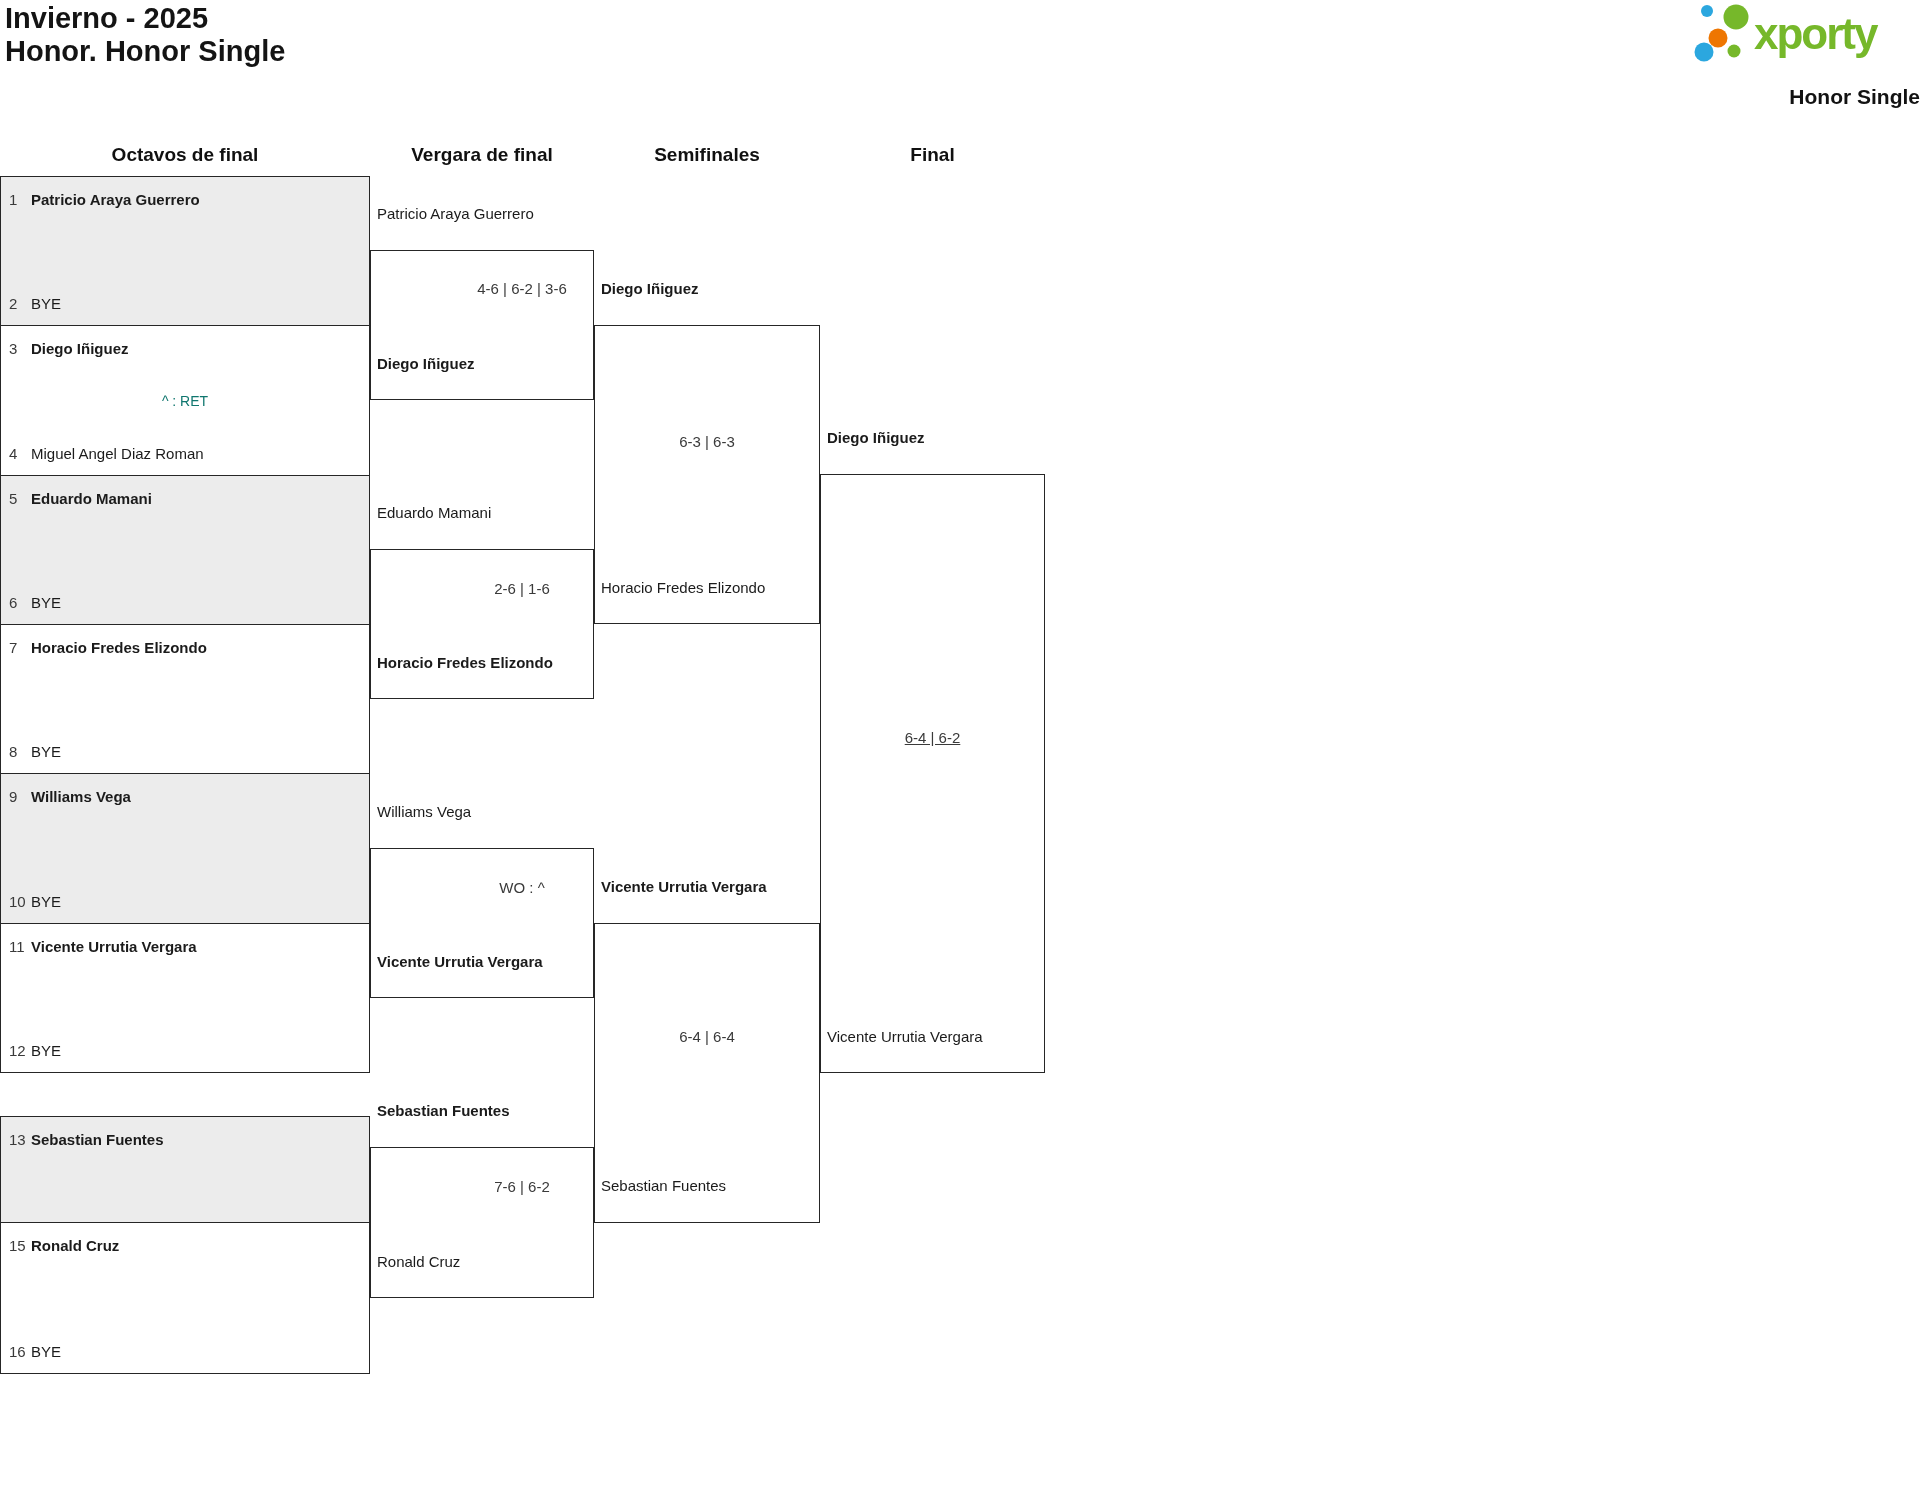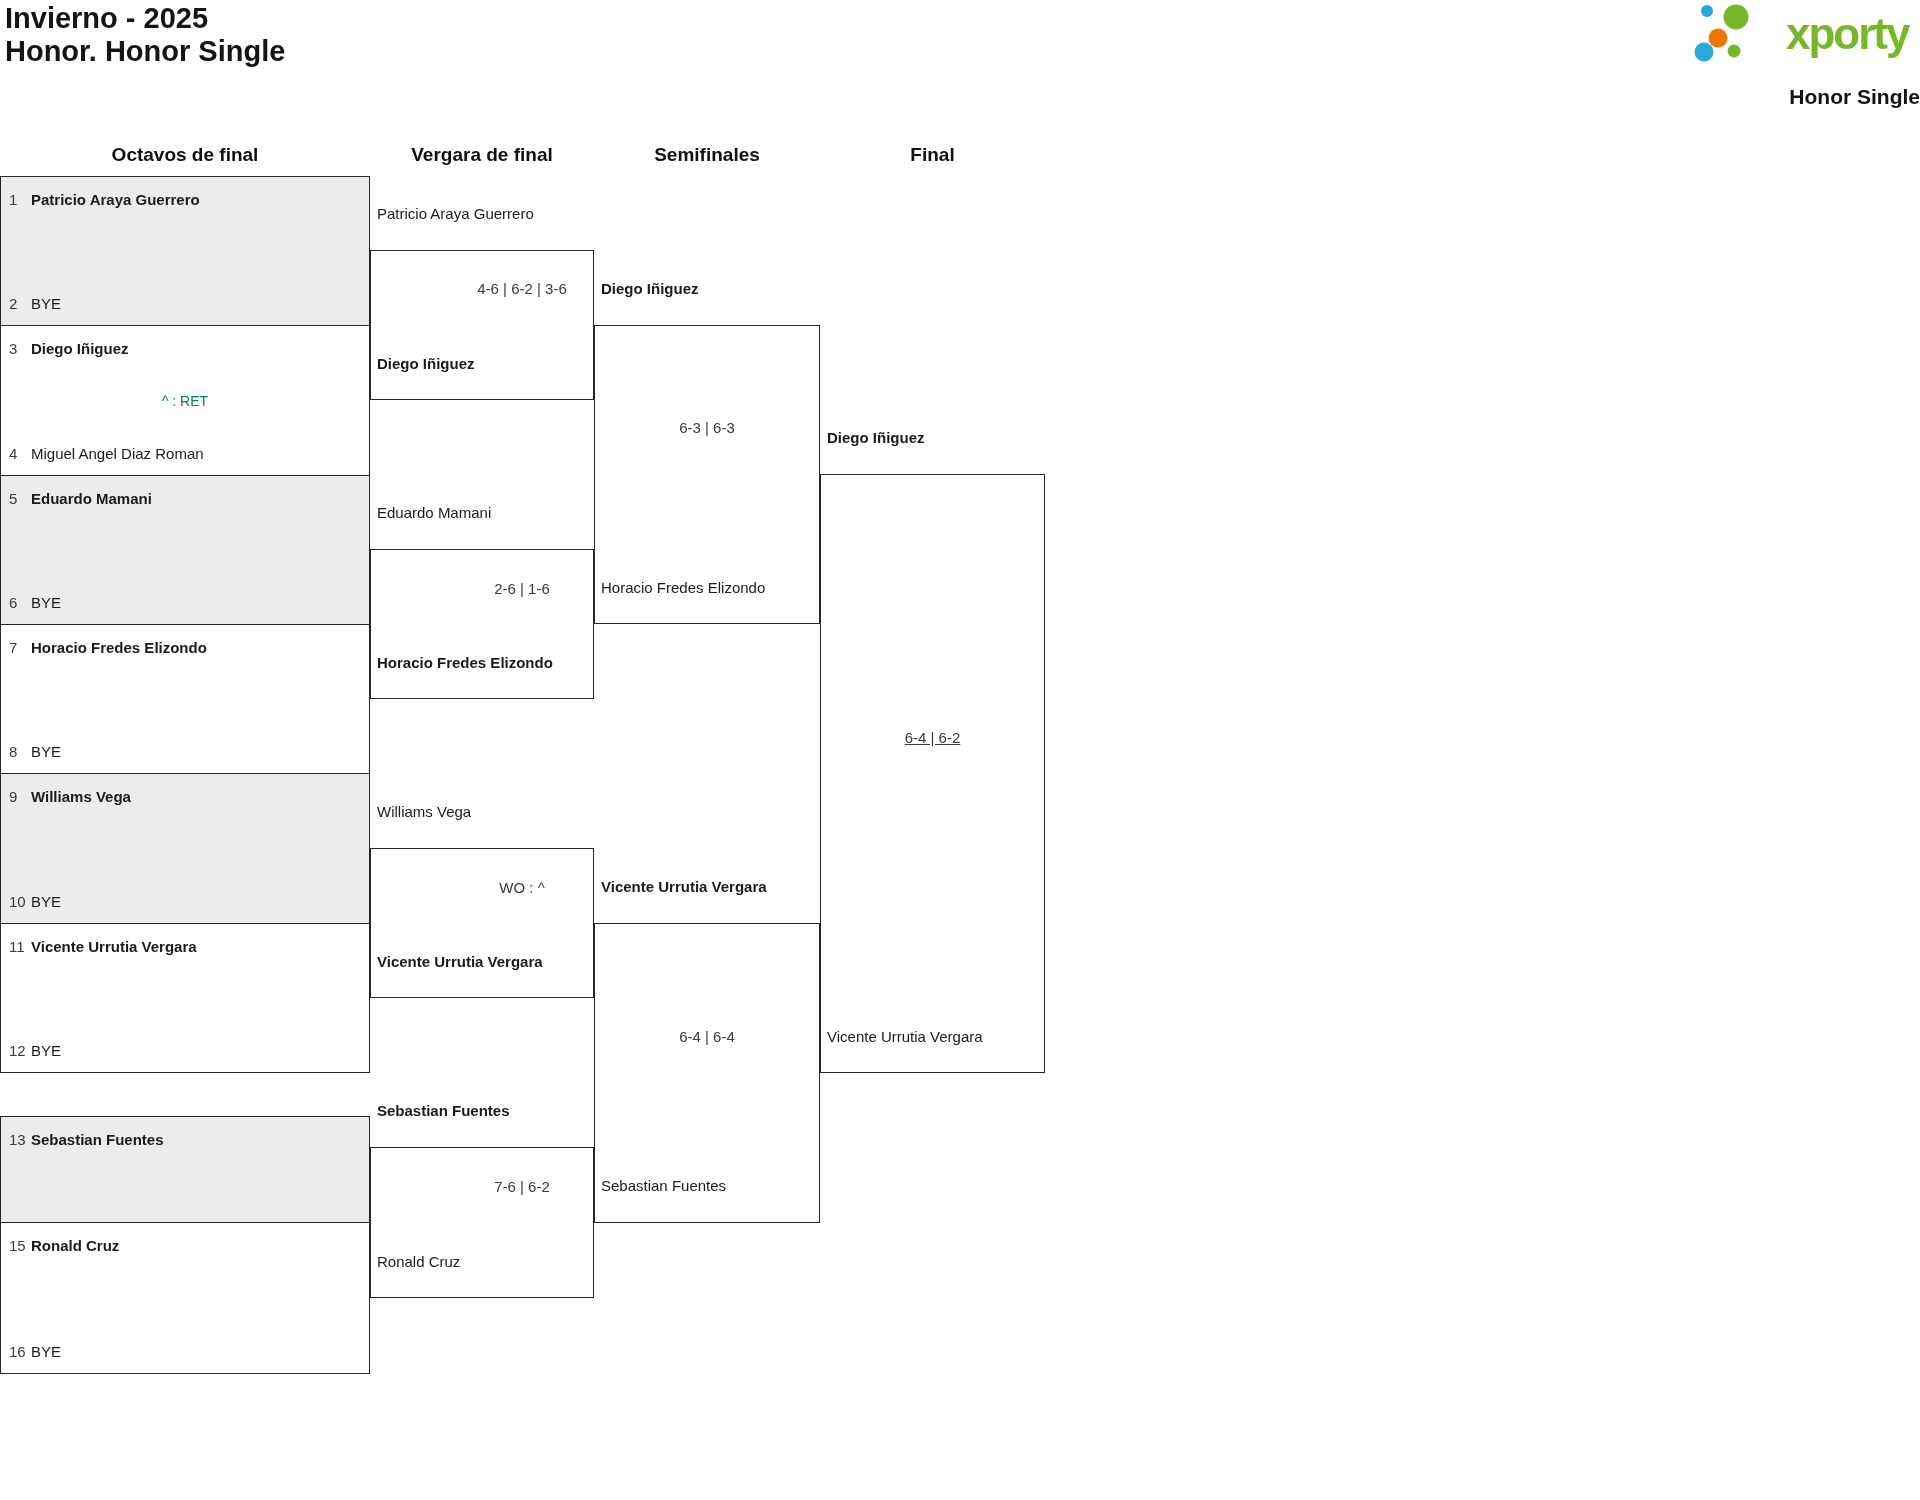--- a/index.html
+++ b/index.html
@@ -5,21 +5,21 @@
   html,body{margin:0;padding:0;background:#fff;}
   .page{position:relative;width:1920px;height:1500px;background:#ffffff;
         font-family:"Liberation Sans",sans-serif;overflow:hidden;}
 
   .title-block{position:absolute;left:5px;top:2px;}
   .title-line{font-size:29px;line-height:33px;font-weight:600;color:#141414;white-space:nowrap;}
 
   .logo{position:absolute;left:1690px;top:0px;width:220px;height:64px;}
   .logo-dots{position:absolute;left:0;top:0;}
   .logo-word{position:absolute;left:64px;top:8px;font-size:44px;line-height:52px;
-             font-weight:700;color:#76b82a;letter-spacing:-2px;margin-left:32px;}
+             font-weight:700;color:#76b82a;letter-spacing:-2px;}
 
   .subtitle{position:absolute;left:0;top:86px;width:1920px;text-align:right;
             font-size:21px;line-height:22px;font-weight:600;color:#121212;}
 
   .rhead{position:absolute;top:144px;text-align:center;font-size:19px;line-height:22px;
          font-weight:600;color:#101010;}
   .rh1{left:0;width:370px;}
   .rh2{left:370px;width:224px;}
   .rh3{left:594px;width:226px;}
   .rh4{left:820px;width:225px;}
@@ -179,21 +179,21 @@
   <div class="mname c2n b" style="top:951px;">Vicente Urrutia Vergara</div>
 
   <div class="mname c2n b" style="top:1100px;">Sebastian Fuentes</div>
   <div class="mscore c2s" style="top:1176px;">7-6 | 6-2</div>
   <div class="mname c2n" style="top:1251px;">Ronald Cruz</div>
 
   <div class="mbox" style="left:594px;top:325px;width:226px;height:299px;"></div>
   <div class="mbox" style="left:594px;top:923px;width:226px;height:300px;"></div>
 
   <div class="mname c3n b" style="top:278px;">Diego Iñiguez</div>
-  <div class="mscore c3s" style="top:417px;">6-3 | 6-3</div>
+  <div class="mscore c3s" style="top:431px;">6-3 | 6-3</div>
   <div class="mname c3n" style="top:577px;">Horacio Fredes Elizondo</div>
 
   <div class="mname c3n b" style="top:876px;">Vicente Urrutia Vergara</div>
   <div class="mscore c3s" style="top:1026px;">6-4 | 6-4</div>
   <div class="mname c3n" style="top:1175px;">Sebastian Fuentes</div>
 
   <div class="mbox" style="left:820px;top:474px;width:225px;height:599px;"></div>
 
   <div class="mname c4n b" style="top:427px;">Diego Iñiguez</div>
   <div class="mscore c4s" style="top:727px;">6-4 | 6-2</div>

